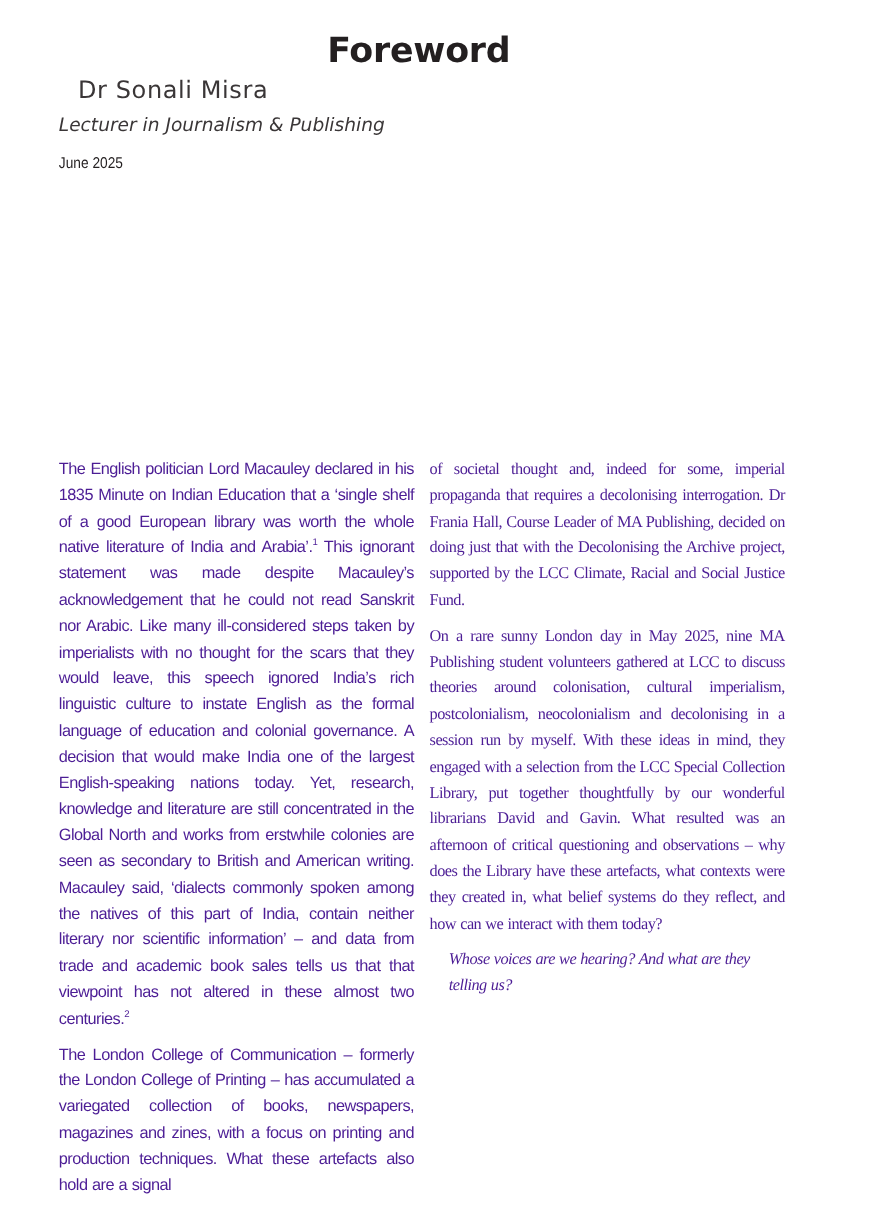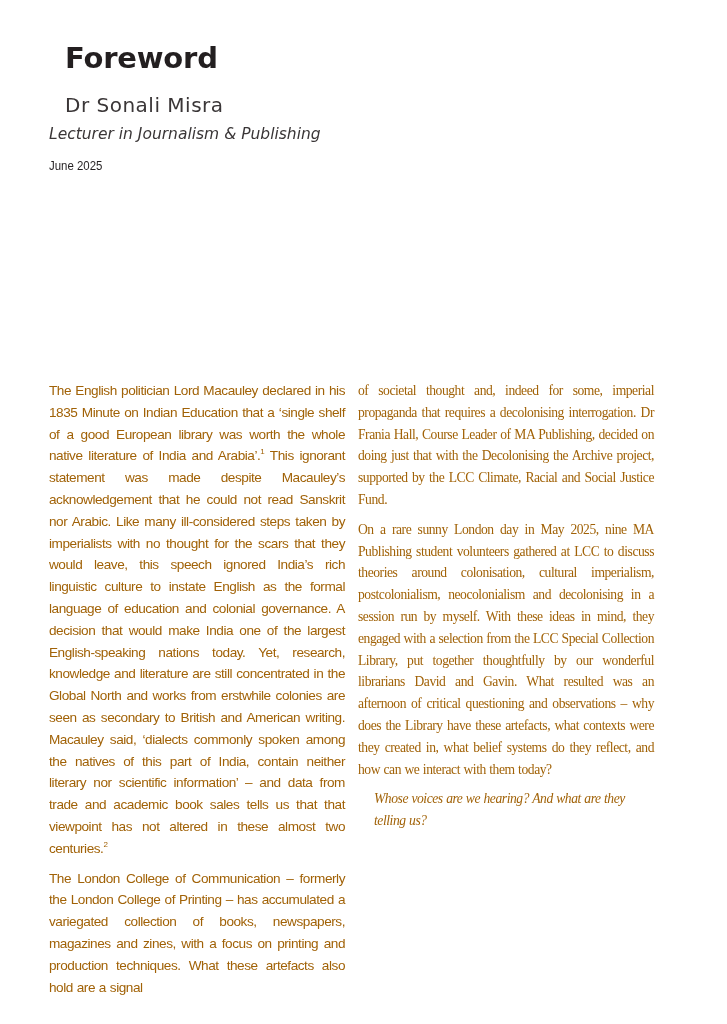--- a/index.html
+++ b/index.html
@@ -19,22 +19,23 @@
       position: absolute;
       left: 49px;
       top: 24px;
       width: 600px;
     }
     .title {
       font-family: "DejaVu Sans", sans-serif;
       font-weight: bold;
       font-size: 29px;
       line-height: 36px;
-      margin: 16px;
+      margin: 0;
       letter-spacing: -0.2px;
+      text-align: center;
     }
     .author {
       font-family: "DejaVu Sans", sans-serif;
       font-size: 20px;
       line-height: 26px;
       margin: 2px 0 0 16px;
       color: #3a3637;
       letter-spacing: 0.5px;
     }
     .role {
@@ -55,21 +56,21 @@
       transform-origin: left;
     }
     .col {
       position: absolute;
       top: 380px;
       width: 296px;
       font-family: "Liberation Sans", sans-serif;
       font-size: 13.6px;
       line-height: 21.8px;
       text-align: justify;
-      color: #a16207;
+      color: #4c1d95;
     }
     .col-left { left: 49px; }
     .col-right { left: 358px; font-family: Liberation Serif, serif; }
     .col p {
       margin: 0 0 8px 0;
       letter-spacing: -0.45px;
       word-spacing: 0.5px;
     }
     .col p.quote {
       font-style: italic;

